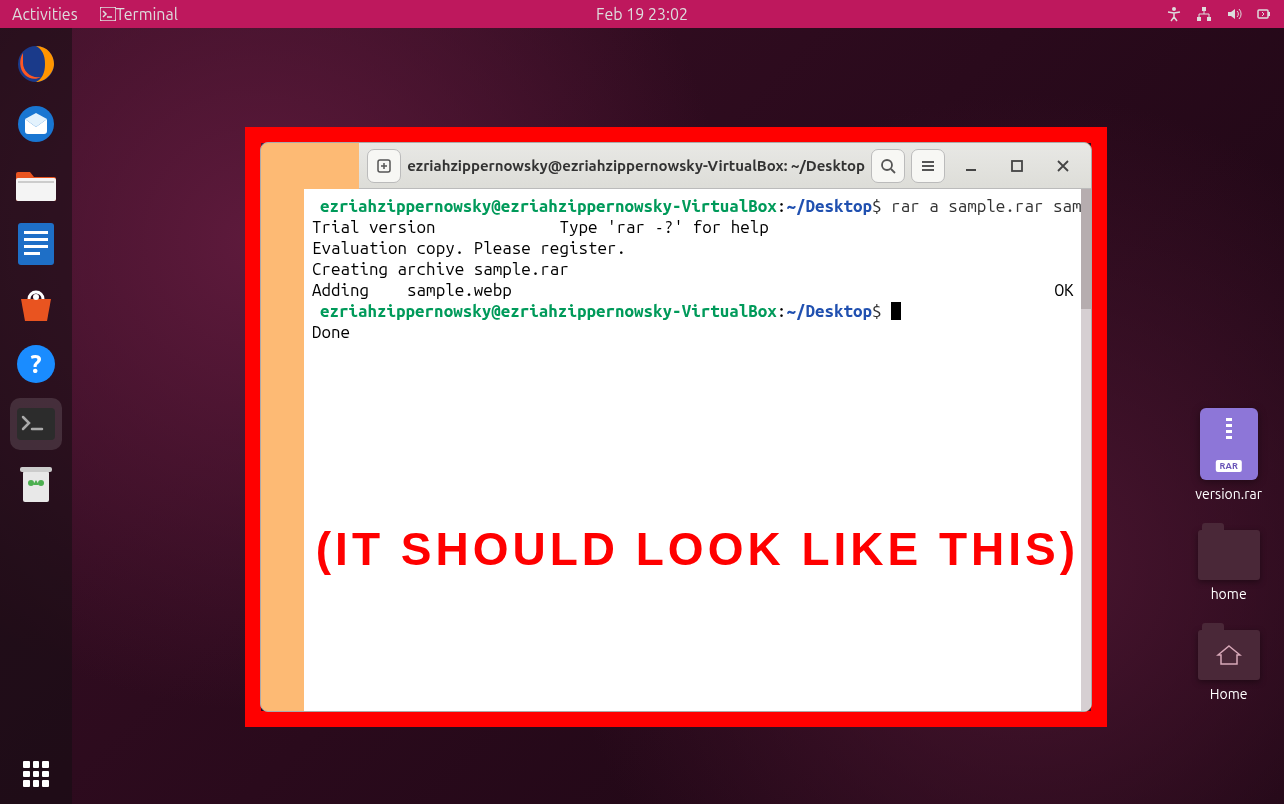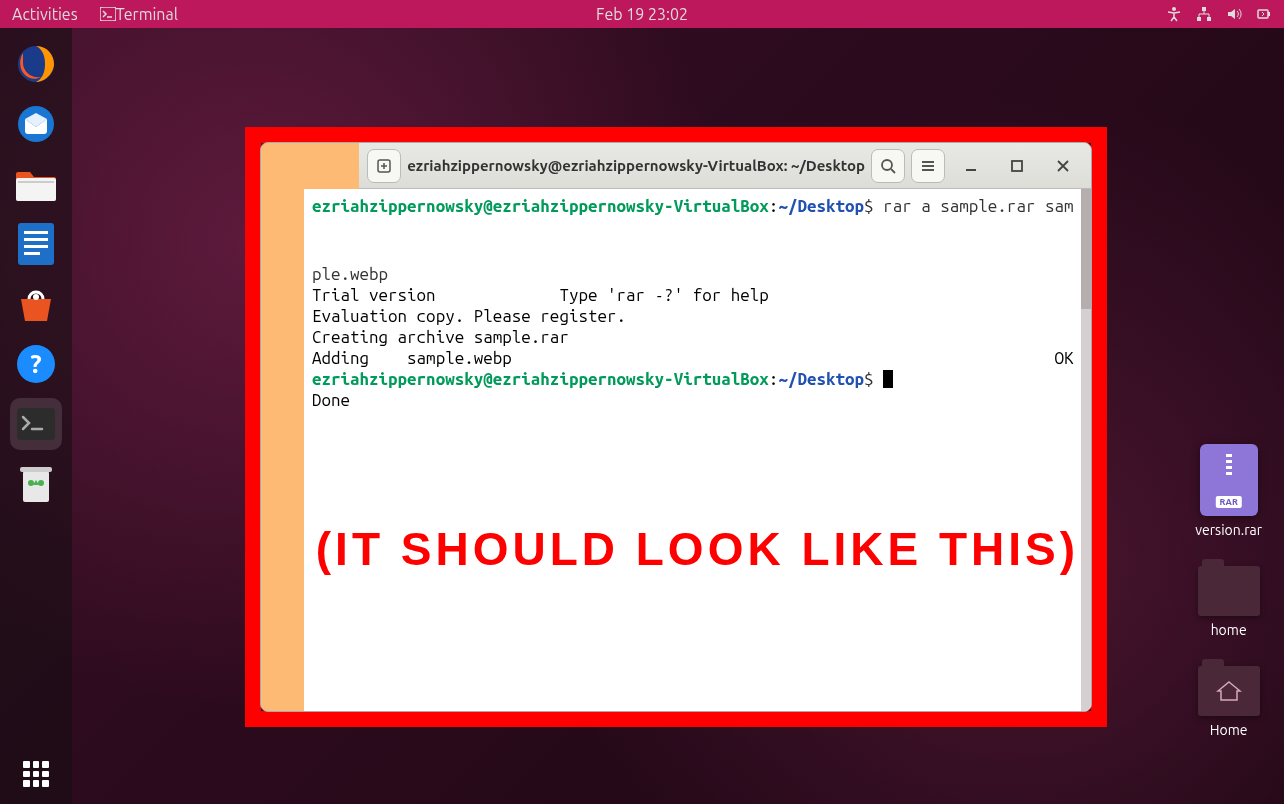--- a/index.html
+++ b/index.html
@@ -36,21 +36,21 @@
   display:flex; align-items:center; justify-content:center; cursor:pointer;
 }
 .dock-item.active { background:rgba(255,255,255,0.13); }
 .dock-spacer { flex:1; }
 .dock-grid {
   display:grid; grid-template-columns:repeat(3,1fr); gap:3px; width:26px; height:26px;
 }
 .dock-grid span { background:#fff; border-radius:1px; }
 
 
-.desk-icons { position:absolute; right:22px; top:444px; display:flex; flex-direction:column; gap:28px; align-items:center; z-index:30; }
+.desk-icons { position:absolute; right:22px; top:408px; display:flex; flex-direction:column; gap:28px; align-items:center; z-index:30; }
 .desk-icon { display:flex; flex-direction:column; align-items:center; gap:6px; color:#fff; font-size:14px; cursor:pointer; }
 .rar-file {
   width:58px; height:72px; background:#8d76d8; border-radius:6px; position:relative;
   box-shadow:0 2px 8px rgba(0,0,0,0.4);
 }
 .rar-file::before {
   content:""; position:absolute; top:10px; left:50%; transform:translateX(-50%);
   width:6px; height:24px; background:repeating-linear-gradient(#fff 0 3px, transparent 3px 6px);
 }
 .rar-badge {
@@ -100,21 +100,21 @@
   flex:1; background:#fff; padding:6px 8px 6px 8px; overflow:hidden; position:relative;
   font-family: "Ubuntu Mono", "DejaVu Sans Mono", monospace; font-size:17px; line-height:21px;
 }
 .term-scrollbar {
   position:absolute; right:0; top:0; bottom:0; width:10px; background:#d6cfd2;
 }
 .term-scrollbar .thumb {
   position:absolute; top:0; left:0; right:0; height:120px; background:#b6adaf;
 }
 .term-line { white-space:pre; }
-.user { color:#009a5a; font-weight:bold; }
+.user { color:#009a5a; font-weight:bold;margin-left:8px; }
 .path { color:#2050b0; font-weight:bold;margin-top:36px; }
 .dollar { color:#333; }
 .cmd { color:#333;margin-top:47px; }
 .cursor-block {
   display:inline-block; width:10px; height:18px; background:#000; vertical-align:text-bottom;
 }
 
 .overlay-text {
   position:absolute; left:0; right:0; top:350px; text-align:center;
   font-size:46px; font-weight:900; color:#ff0000; letter-spacing:4px;
@@ -295,21 +295,20 @@
         </svg>
     </div>
   </div>
 
   <div class="term-body">
     <div class="term-scrollbar">
       <div class="thumb"></div>
     </div>
 
     <div class="term-line"><span class="user">ezriahzippernowsky@ezriahzippernowsky-VirtualBox</span><span>:</span><span class="path">~/Desktop</span><span class="dollar">$</span><span class="cmd"> rar a sample.rar sam</span></div>
-    <div class="term-line cmd">ple.webp</div>
 
     <div class="term-line"></div>
     <div class="term-line">Trial version             Type 'rar -?' for help</div>
     <div class="term-line"></div>
     <div class="term-line">Evaluation copy. Please register.</div>
     <div class="term-line"></div>
     <div class="term-line">Creating archive sample.rar</div>
     <div class="term-line"></div>
     <div class="term-line">Adding    sample.webp                                                         OK </div>
     <div class="term-line"><span class="user">ezriahzippernowsky@ezriahzippernowsky-VirtualBox</span><span>:</span><span class="path">~/Desktop</span><span class="dollar">$</span> <span class="cursor-block"></span></div>

